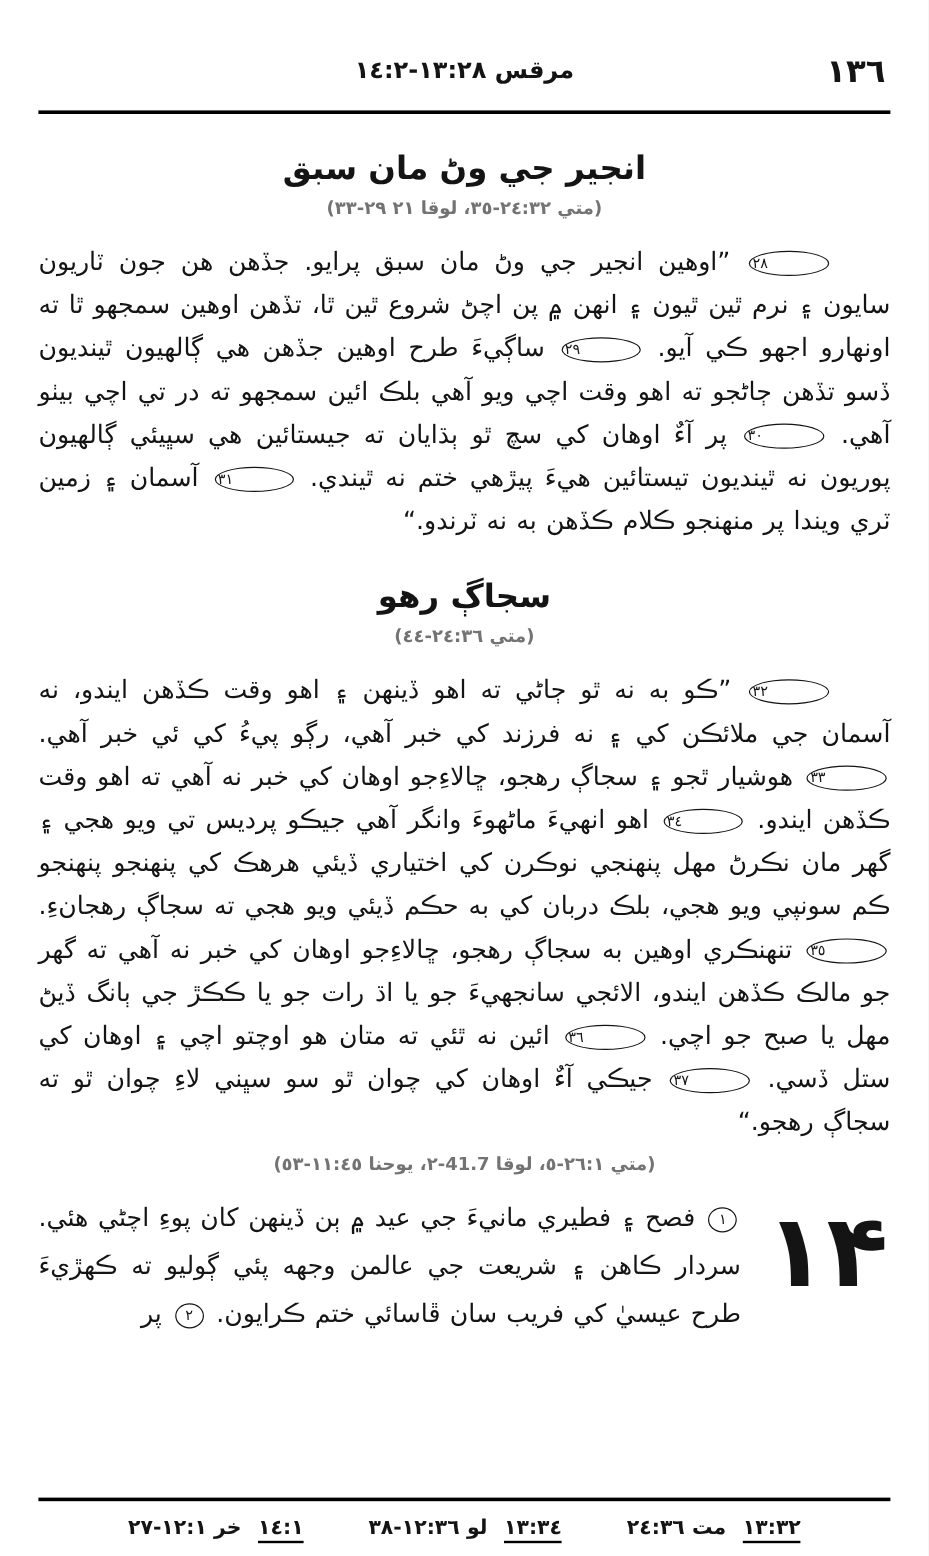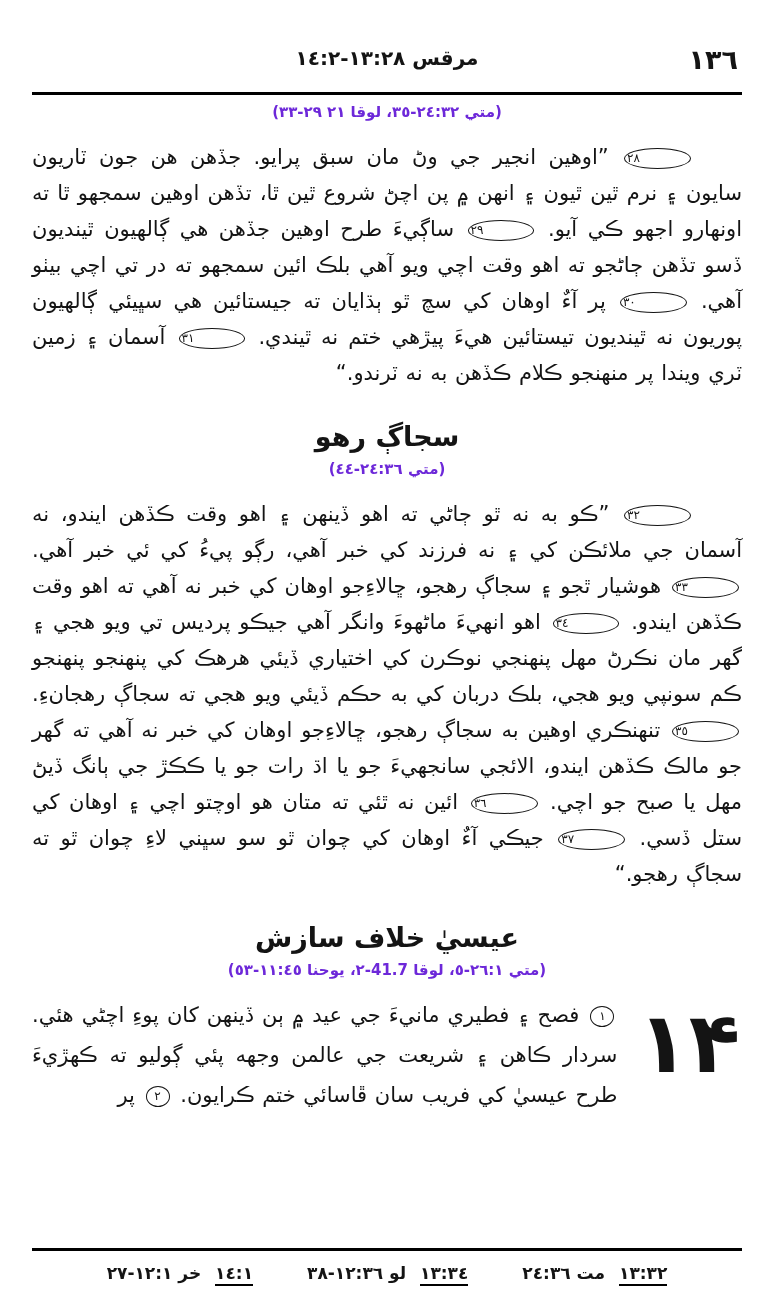--- a/index.html
+++ b/index.html
@@ -12,21 +12,21 @@
     font-family: "DejaVu Sans", sans-serif;
     position: relative;
     overflow: hidden;
   }
   .content { padding: 0 32px; }
   .header { padding-top: 46px; position: relative; height: 78px; }
   .running-title { text-align: center; font-size: 20px; font-weight: bold; }
   .page-number { position: absolute; top: 44px; right: 4px; font-size: 27px; font-weight: bold; letter-spacing: 2px; }
   .rule { border-top: 3px solid #000; margin-top: 14px; }
   .sec-title { text-align: center; font-size: 27px; font-weight: bold; margin-top: 30px; }
-  .sec-ref { text-align: center; font-size: 15px; font-weight: bold; margin-top: 8px; color: #6d28d9; }
+  .sec-ref { text-align: center; font-size: 15px; font-weight: bold; margin-top: 8px; color: #737373; }
   .body-para {
     font-size: 21px; line-height: 36px;
     text-align: justify;
     margin-top: 18px;
     word-spacing: 1px;
   }
   .indent { text-indent: 48px; }
   .verse-num {
     display: inline-flex; align-items: center; justify-content: center;
     min-width: 24px; height: 21px;
@@ -61,32 +61,32 @@
 <div class="page" dir="rtl">
   <div class="content">
 
     <div class="header">
       <div class="running-title">مرقس ١٣:٢٨-١٤:٢</div>
       <div class="page-number">١٣٦</div>
     </div>
     <div class="rule"></div>
 
     <section>
+      <h2 class="sec-title">انجير جي وڻ مان سبق</h2>
       <div class="sec-ref">(متي ٢٤:٣٢-٣٥، لوقا ٢١ ٢٩-٣٣)</div>
       <p class="body-para indent"><span class="verse-num">٢٨</span> <span>”اوهين انجير جي وڻ مان سبق پرايو. جڏهن هن جون ٽاريون سايون ۽ نرم ٿين ٿيون ۽ انهن ۾ پن اچڻ شروع ٿين ٿا، تڏهن اوهين سمجهو ٿا ته اونهارو اجهو ڪي آيو.</span> <span class="verse-num">٢٩</span> <span>ساڳيءَ طرح اوهين جڏهن هي ڳالهيون ٿينديون ڏسو تڏهن ڄاڻجو ته اهو وقت اچي ويو آهي بلڪ ائين سمجهو ته در تي اچي بيٺو آهي.</span> <span class="verse-num">٣٠</span> <span>پر آءٌ اوهان کي سچ ٿو ٻڌايان ته جيستائين هي سڀيئي ڳالهيون پوريون نه ٿينديون تيستائين هيءَ پيڙهي ختم نه ٿيندي.</span> <span class="verse-num">٣١</span> <span>آسمان ۽ زمين ٽري ويندا پر منهنجو ڪلام ڪڏهن به نه ٽرندو.“</span> </p>
     </section>
 
     <section>
       <h2 class="sec-title">سجاڳ رهو</h2>
       <div class="sec-ref">(متي ٢٤:٣٦-٤٤)</div>
       <p class="body-para indent"><span class="verse-num">٣٢</span> <span>”ڪو به نه ٿو ڄاڻي ته اهو ڏينهن ۽ اهو وقت ڪڏهن ايندو، نه آسمان جي ملائڪن کي ۽ نه فرزند کي خبر آهي، رڳو پيءُ کي ئي خبر آهي.</span> <span class="verse-num">٣٣</span> <span>هوشيار ٿجو ۽ سجاڳ رهجو، ڇالاءِجو اوهان کي خبر نه آهي ته اهو وقت ڪڏهن ايندو.</span> <span class="verse-num">٣٤</span> <span>اهو انهيءَ ماڻهوءَ وانگر آهي جيڪو پرديس تي ويو هجي ۽ گهر مان نڪرڻ مهل پنهنجي نوڪرن کي اختياري ڏيئي هرهڪ کي پنهنجو پنهنجو ڪم سونپي ويو هجي، بلڪ دربان کي به حڪم ڏيئي ويو هجي ته سجاڳ رهجانءِ.</span> <span class="verse-num">٣٥</span> <span>تنهنڪري اوهين به سجاڳ رهجو، ڇالاءِجو اوهان کي خبر نه آهي ته گهر جو مالڪ ڪڏهن ايندو، الائجي سانجهيءَ جو يا اڌ رات جو يا ڪڪڙ جي ٻانگ ڏيڻ مهل يا صبح جو اچي.</span> <span class="verse-num">٣٦</span> <span>ائين نه ٿئي ته متان هو اوچتو اچي ۽ اوهان کي ستل ڏسي.</span> <span class="verse-num">٣٧</span> <span>جيڪي آءٌ اوهان کي چوان ٿو سو سڀني لاءِ چوان ٿو ته سجاڳ رهجو.“</span> </p>
     </section>
 
     <section>
-      <h2 class="sec-title">عيسيٰ خلاف سازش</h2>
       <div class="sec-ref">(متي ٢٦:١-٥، لوقا 41.7-٢، يوحنا ١١:٤٥-٥٣)</div>
       <p class="body-para chapter-p"><span class="chapter-num">۱۴</span><span><span class="verse-num">١</span> <span>فصح ۽ فطيري مانيءَ جي عيد ۾ ٻن ڏينهن کان پوءِ اچڻي هئي. سردار ڪاهن ۽ شريعت جي عالمن وجهه پئي ڳوليو ته ڪهڙيءَ طرح عيسيٰ کي فريب سان ڦاسائي ختم ڪرايون.</span> <span class="verse-num">٢</span> <span>پر</span> </span></p>
     </section>
 
     <div class="footer">
       <div class="footer-rule"></div>
       <div class="footer-refs">
         <span class="footer-item"><span class="footer-verse">١٣:٣٢</span> <span class="footer-cross">مت ٢٤:٣٦</span></span>
         <span class="footer-item"><span class="footer-verse">١٣:٣٤</span> <span class="footer-cross">لو ١٢:٣٦-٣٨</span></span>
         <span class="footer-item"><span class="footer-verse">١٤:١</span> <span class="footer-cross">خر ١٢:١-٢٧</span></span>

